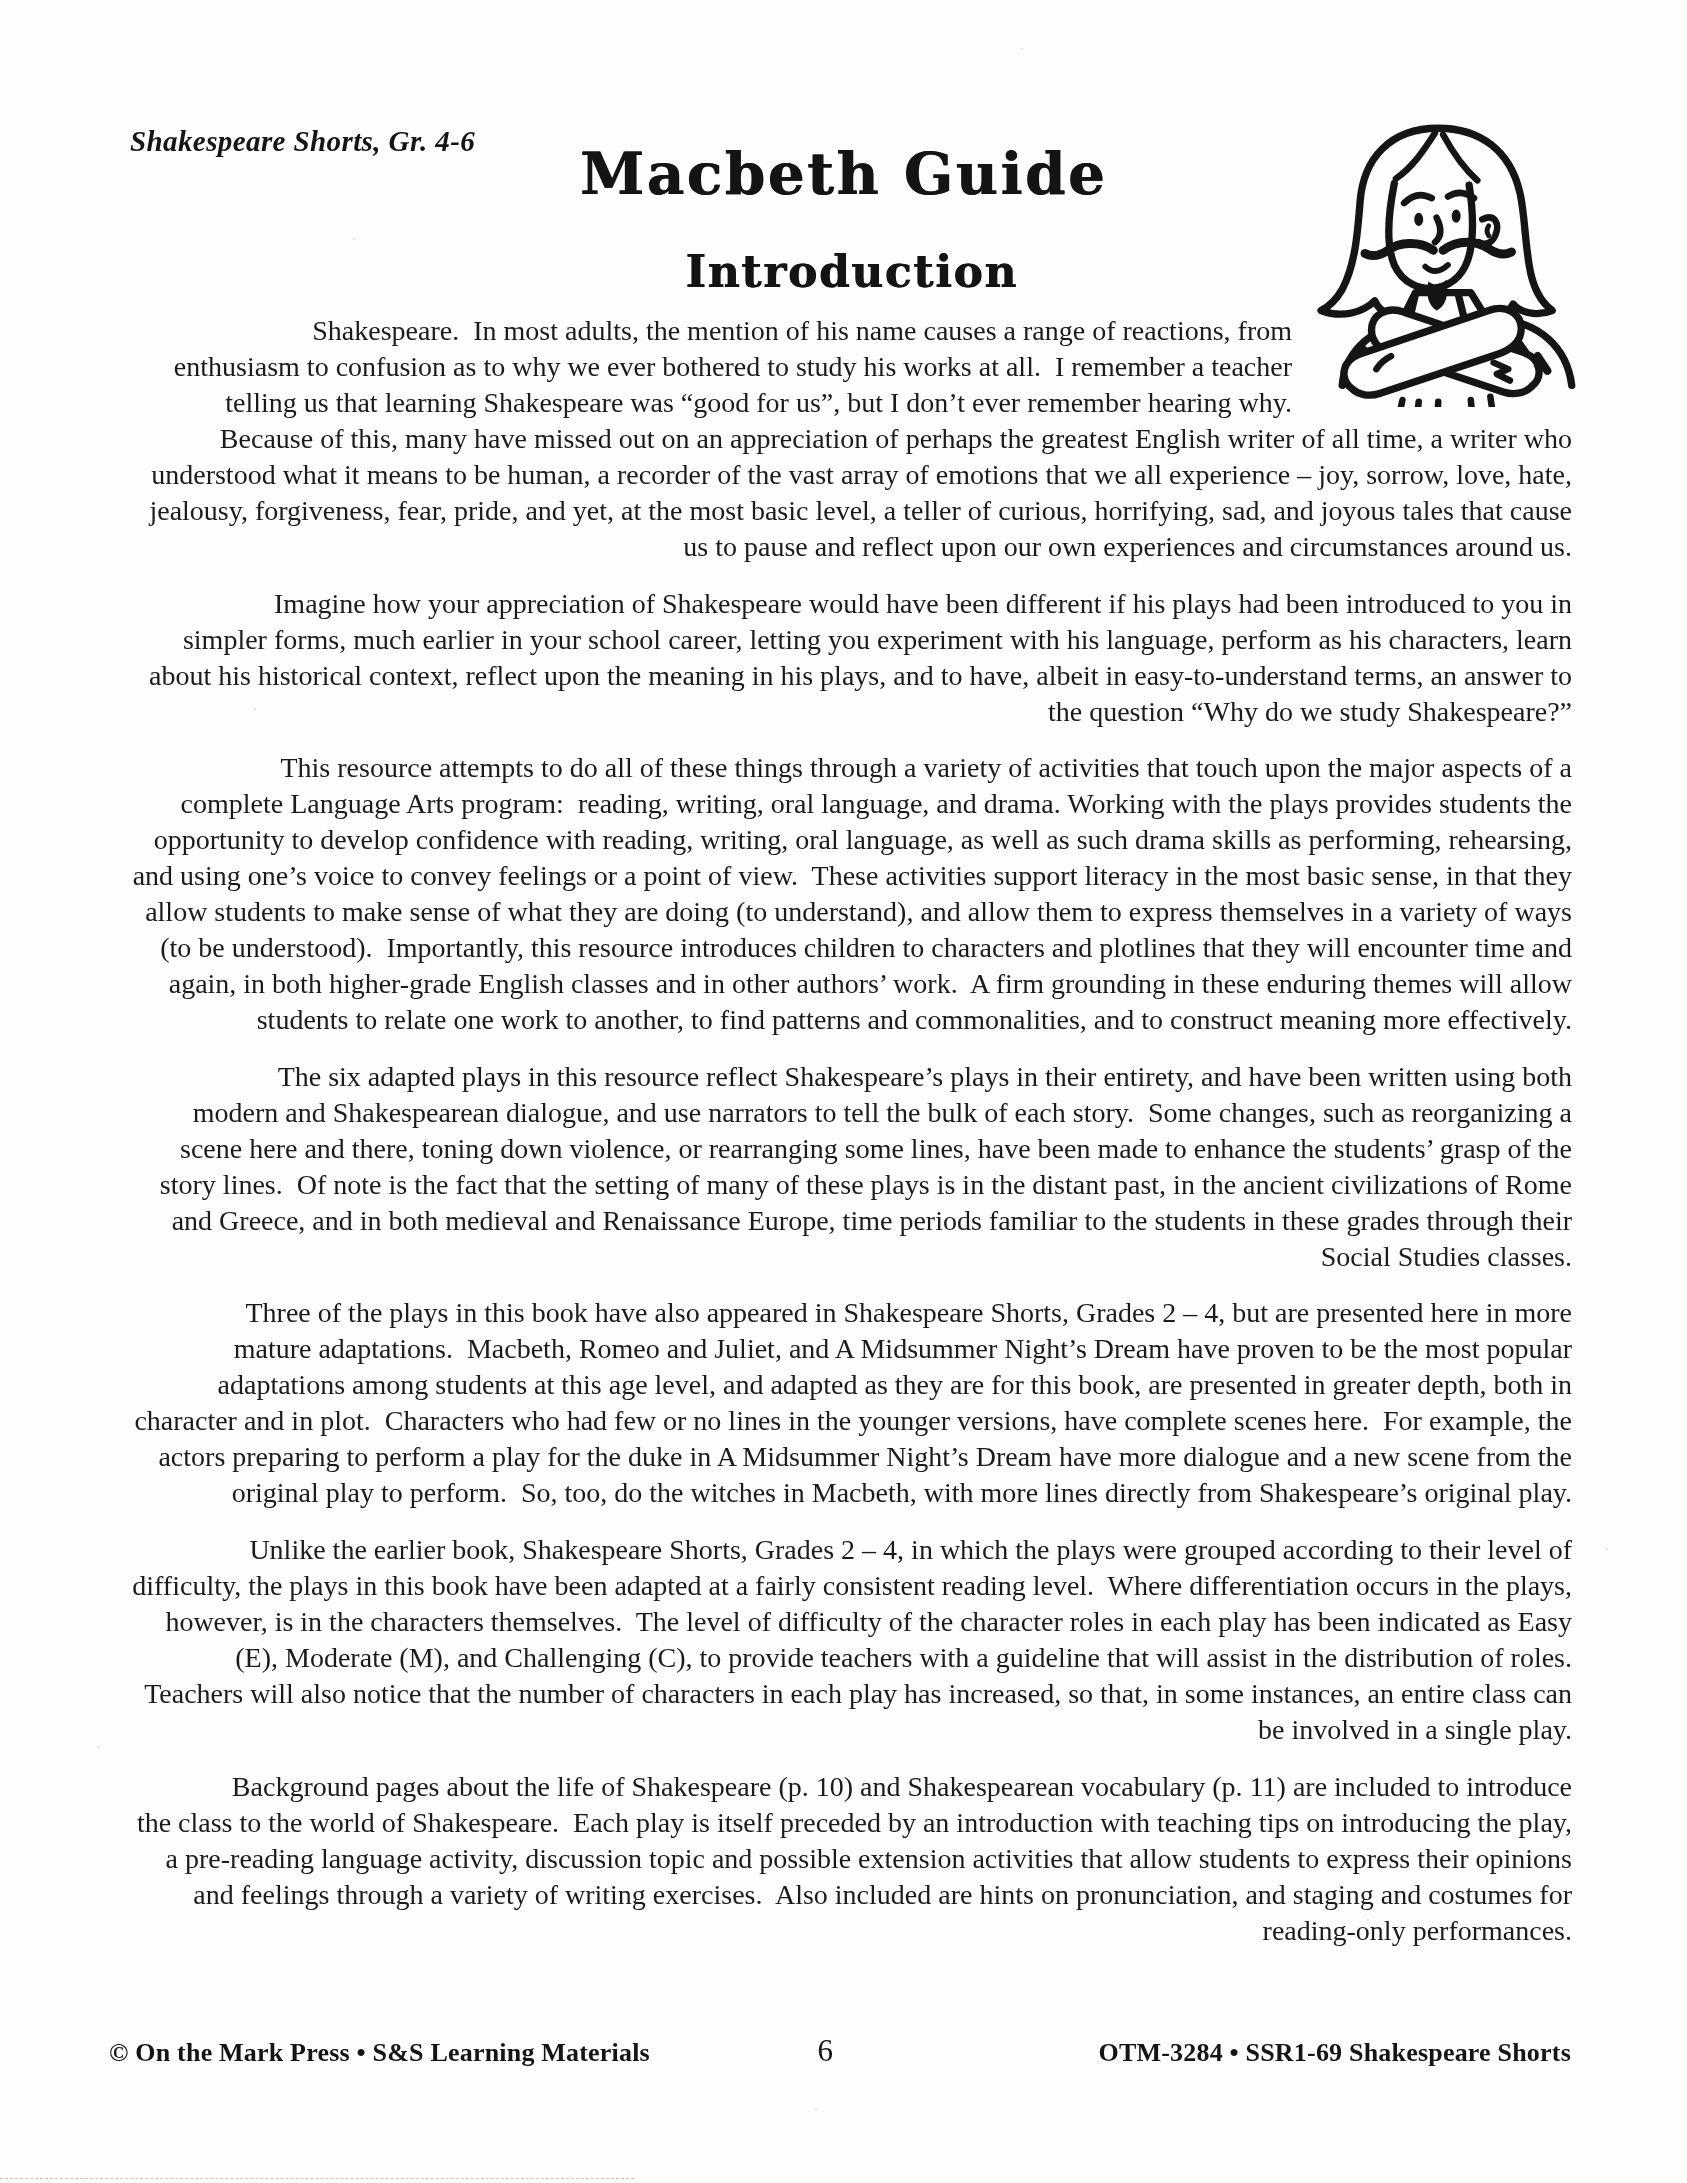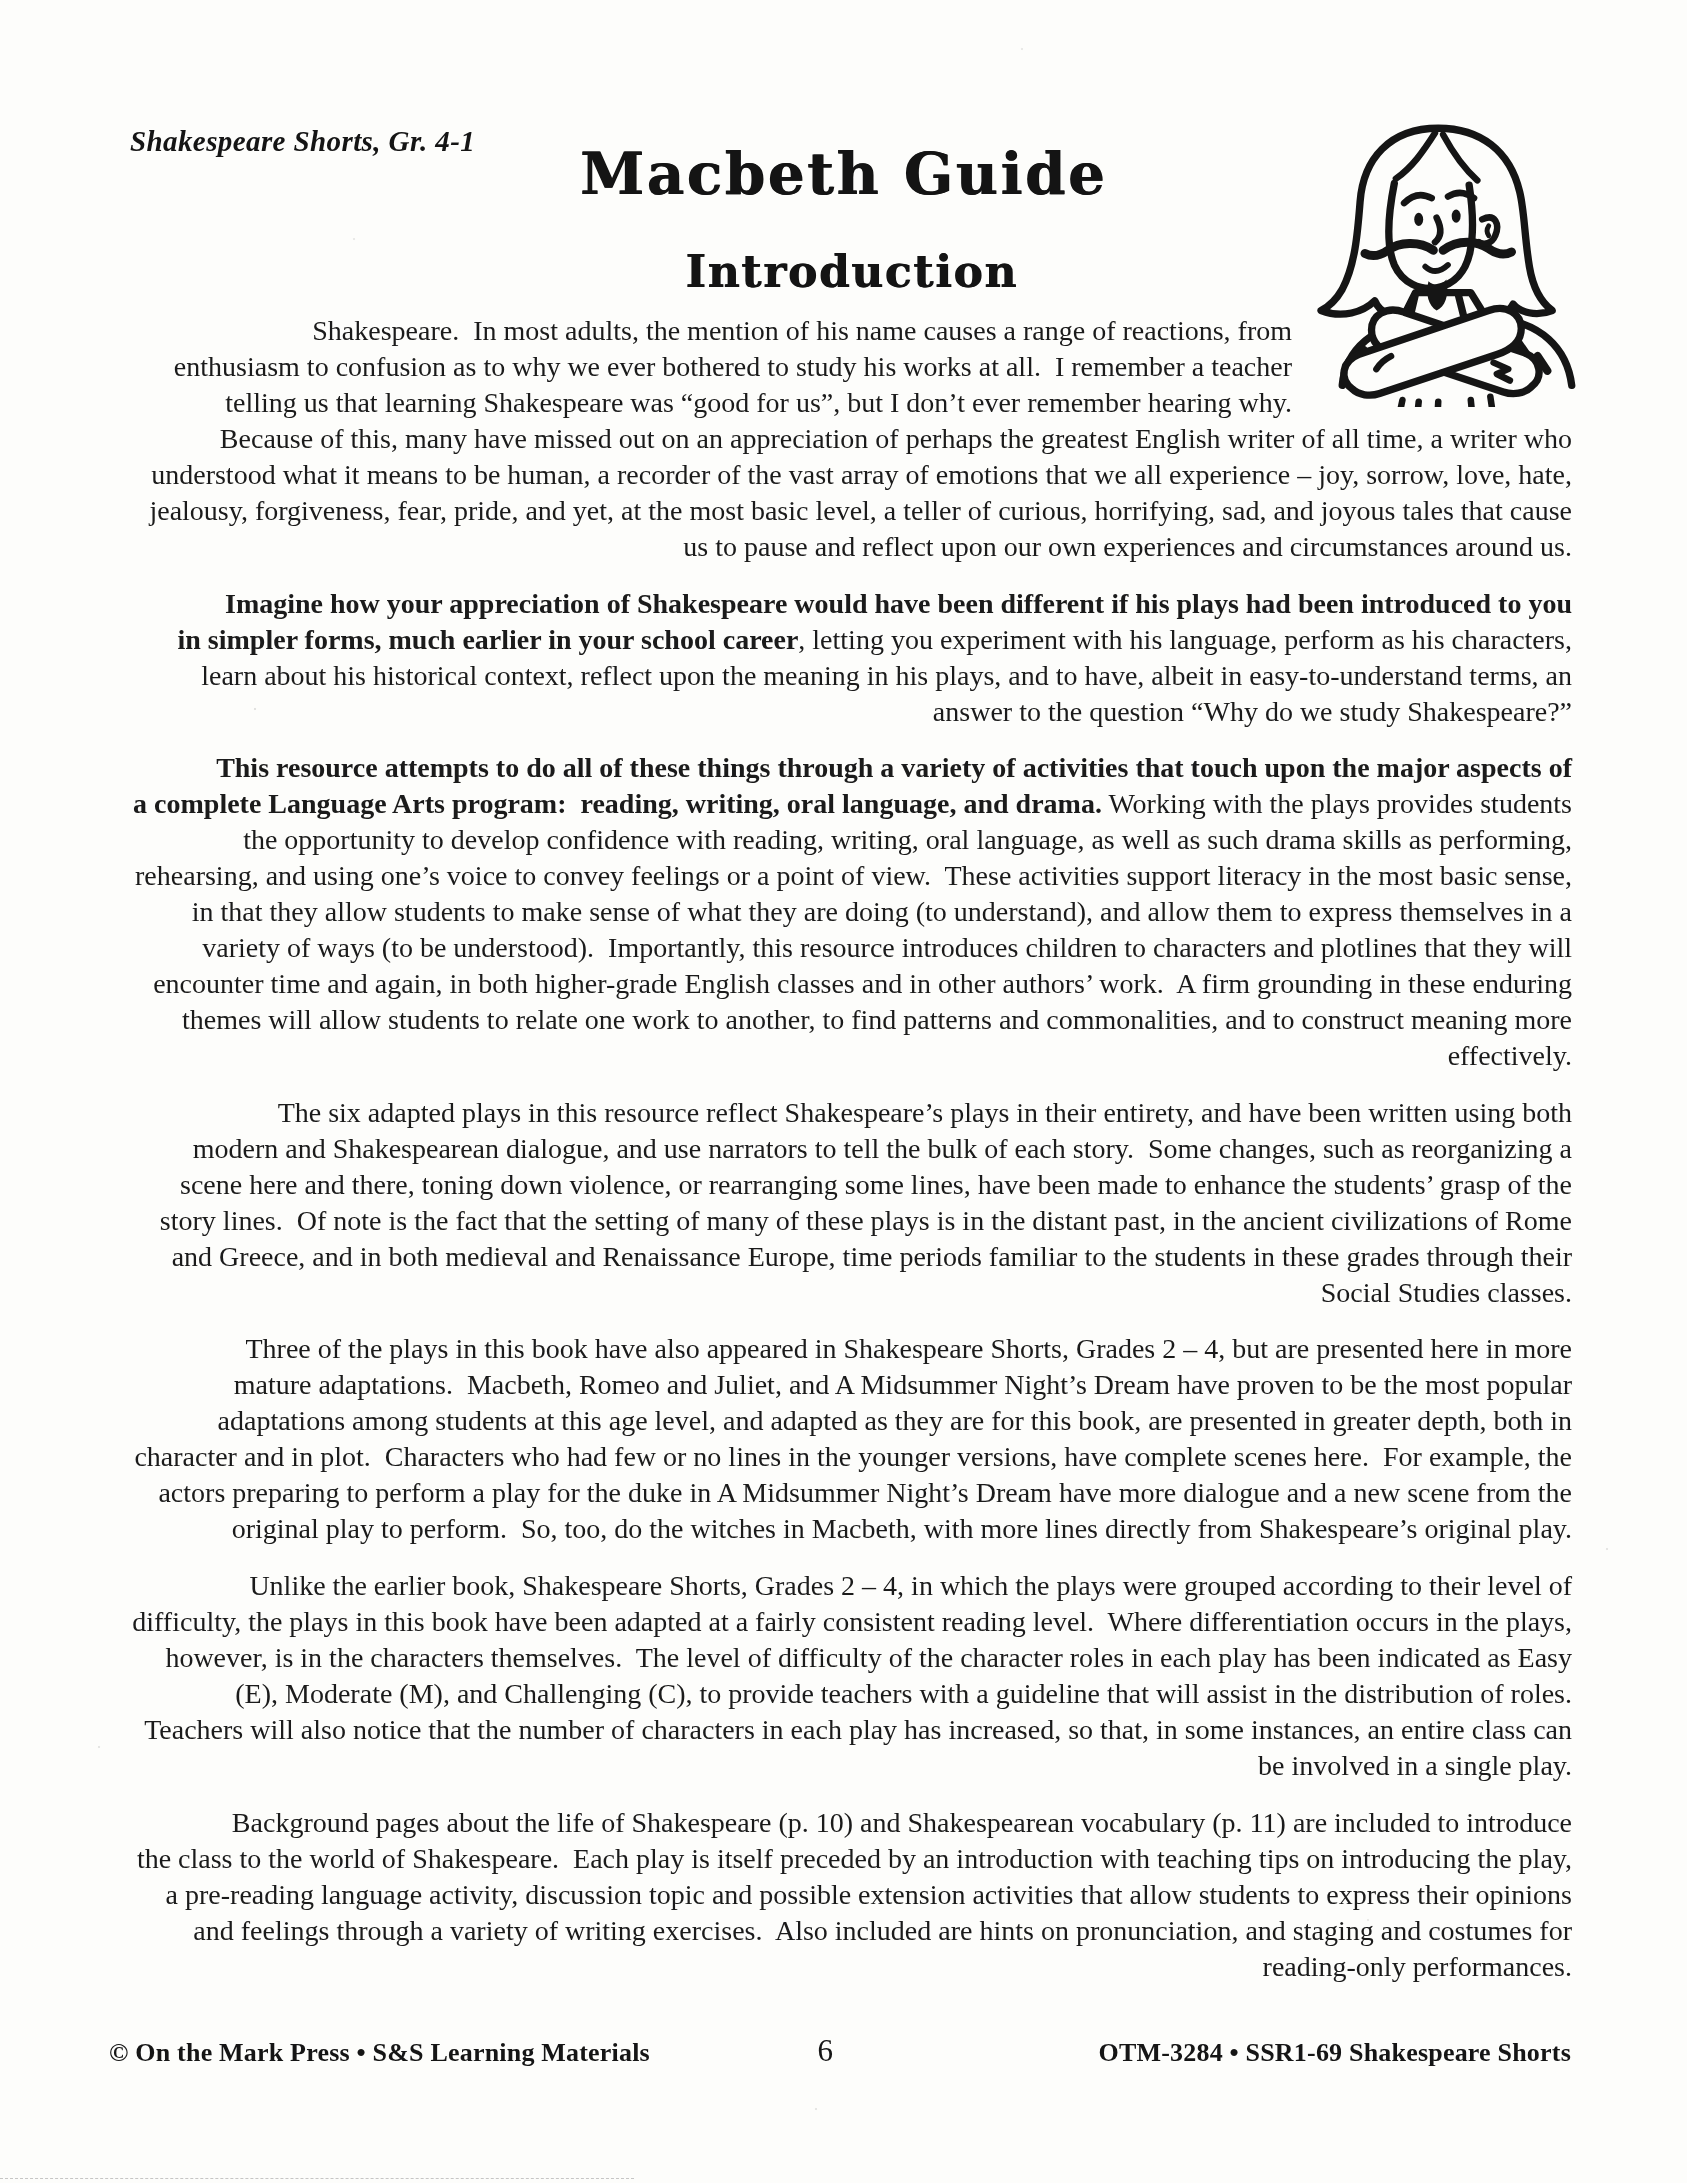--- a/index.html
+++ b/index.html
@@ -47,41 +47,41 @@
     position:absolute;left:124px;top:313px;width:1448px;
     font-size:28px;line-height:36px;text-align:right;color:#1b1b1b;
   }
   .img-spacer{float:right;width:280px;height:82px;}
   .body-para{
     margin:0 0 20.6px 0;
     text-indent:74px;
     white-space:pre-wrap;
   }
   .seg-normal{font-weight:normal;font-style:normal;}
-  .seg-bold{font-weight:bold;}
+  .seg-bold{font-weight:normal;}
   .seg-italic{}
   .footer{
     position:absolute;left:109px;top:2033px;width:1462px;
     display:flex;justify-content:space-between;align-items:baseline;
   }
   .footer-left,.footer-right{
     font-size:26px;font-weight:bold;color:#151515;letter-spacing:0.2px;
   }
   .footer-page{font-size:31px;font-weight:normal;color:#151515;transform:translateX(-49px);}
   .scan-edge{
     position:absolute;left:0;bottom:4.1px;width:634px;
     border-top:1.6px dashed #9a9a9a;opacity:.55;
   }
 </style>
 </head>
 <body>
 
 <div class="page">
 
-  <div class="running-head">Shakespeare Shorts, Gr. 4-1</div>
+  <div class="running-head">Shakespeare Shorts, Gr. 4-6</div>
 
   <div class="title-block">
     <div class="doc-title">Macbeth Guide</div>
     <div class="doc-subtitle">Introduction</div>
   </div>
 
   <svg class="illustration" viewBox="0 0 360 370" fill="none" stroke="#151515" stroke-width="9" stroke-linecap="round" stroke-linejoin="round">
 
     <path d="M 176,28 C 116,28 84,66 80,118 C 77,156 74,196 58,226 C 50,240 40,248 32,252 C 58,262 84,254 98,240 C 104,254 120,262 134,258 L 148,230 L 216,230 L 232,256 C 246,262 262,256 268,244 C 276,254 296,260 316,252 C 300,240 292,222 288,198 C 282,162 282,130 276,106 C 264,56 228,28 176,28 Z" fill="#fdfdfb"></path>
 

